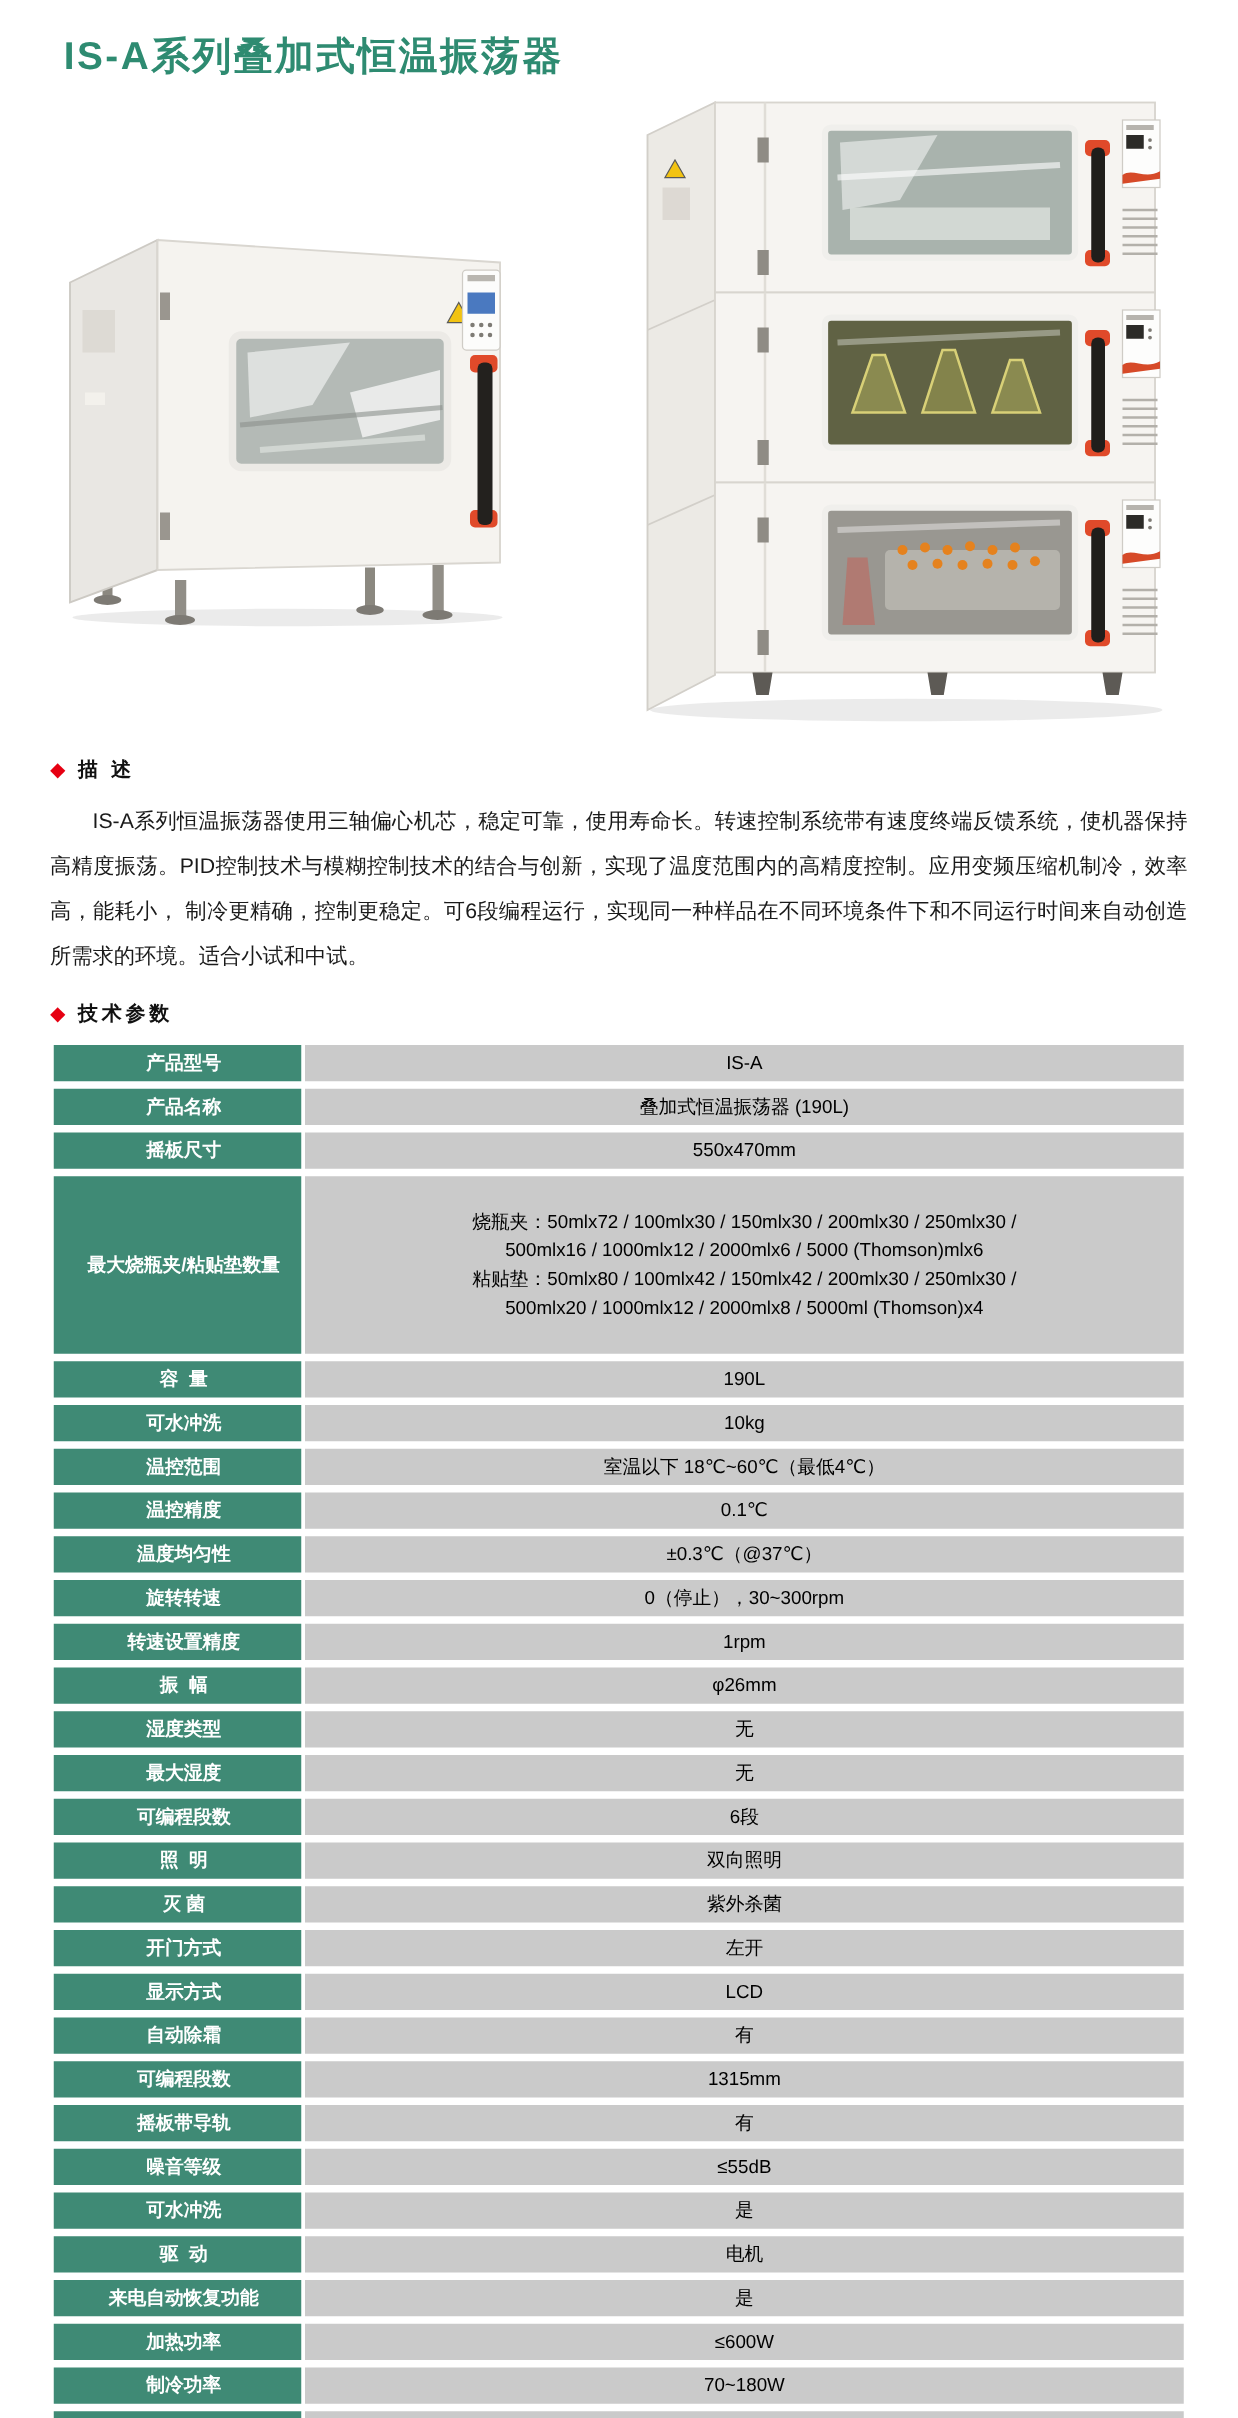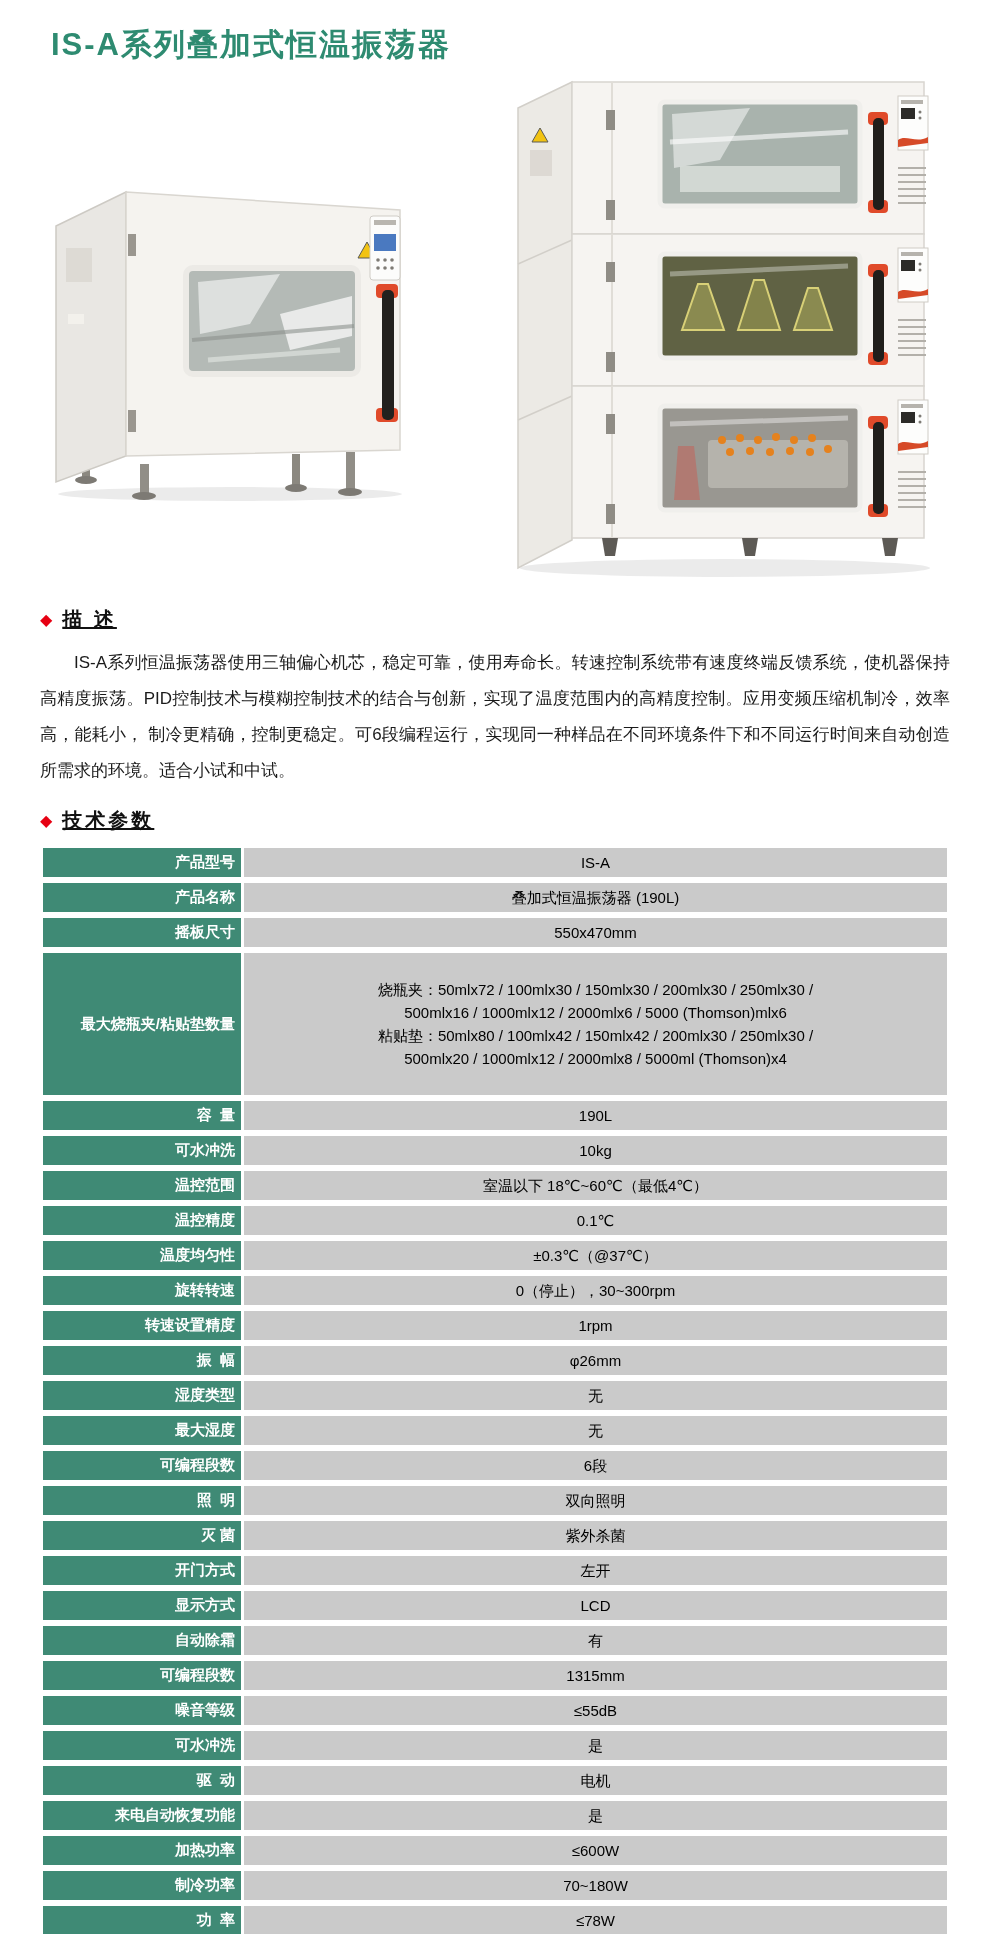--- a/index.html
+++ b/index.html
@@ -18,21 +18,21 @@
     letter-spacing: 2px;
     margin-left: 11px;
   }
 
   .images { display: flex; margin-top: 2px; }
   .img-left  { width: 400px; padding-top: 96px; }
   .img-right { flex: 1; display: flex; justify-content: flex-end; }
 
   .section-head { display: flex; align-items: center; gap: 10px; margin-top: 18px; }
   .diamond { color: #e60012; font-size: 16px; line-height: 1; }
-  .section-title { font-size: 20px; font-weight: bold; letter-spacing: 3px; text-decoration: underline; }
+  .section-title { font-size: 16px; font-weight: bold; letter-spacing: 3px; }
 
   .desc {
     margin-top: 12px;
     font-size: 17px;
     line-height: 36px;
     text-align: justify;
     text-indent: 2em;
     color: #1a1a1a;
   }
 
@@ -42,21 +42,21 @@
     border-collapse: separate;
     border-spacing: 3px 6px;
     table-layout: fixed;
   }
   col.c-label { width: 198px; }
   th.spec-label {
     background: #3f8a75;
     color: #ffffff;
     font-weight: bold;
     font-size: 15px;
-    text-align: right;
+    text-align: center;
     vertical-align: middle;
     padding: 3px 6px 3px 16px;
     height: 24px;
     white-space: pre;
   }
   td.spec-value {
     background: #cacaca;
     color: #000000;
     font-size: 15px;
     text-align: center;
@@ -339,20 +339,24 @@
         </tr>
       <tr>
           <th class="spec-label">自动除霜</th>
           <td class="spec-value">有</td>
         </tr>
       <tr>
           <th class="spec-label">可编程段数</th>
           <td class="spec-value">1315mm</td>
         </tr>
       <tr>
+          <th class="spec-label">摇板带导轨</th>
+          <td class="spec-value">有</td>
+        </tr>
+      <tr>
           <th class="spec-label">噪音等级</th>
           <td class="spec-value">≤55dB</td>
         </tr>
       <tr>
           <th class="spec-label">可水冲洗</th>
           <td class="spec-value">是</td>
         </tr>
       <tr>
           <th class="spec-label">驱  动</th>
           <td class="spec-value">电机</td>

